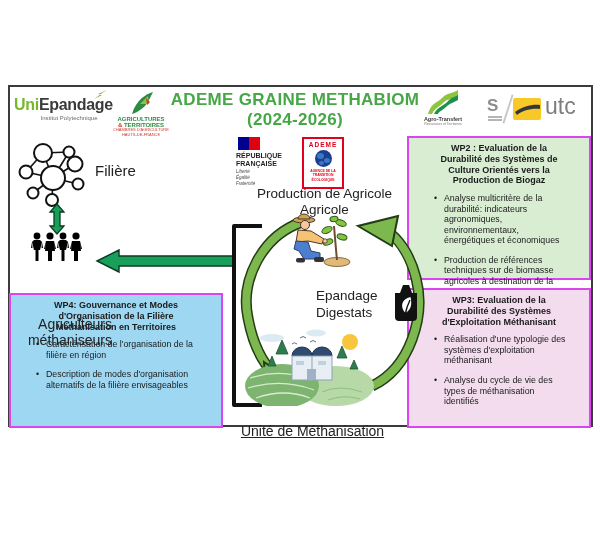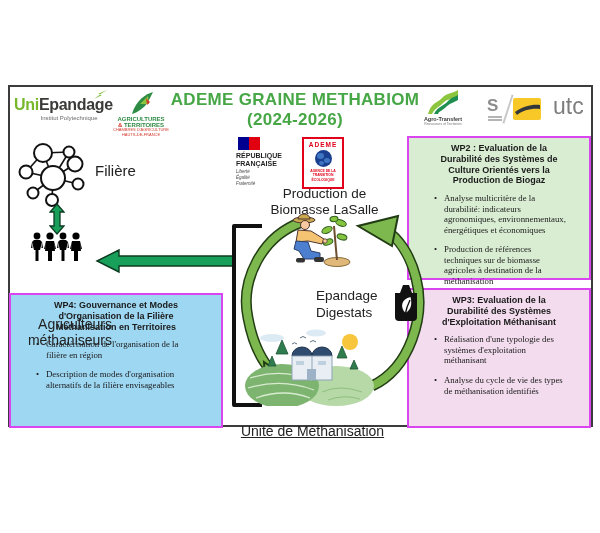--- a/index.html
+++ b/index.html
@@ -47,30 +47,30 @@
   .agro{left:416px;top:88px;width:54px;text-align:center;}
   .agro-name{font-size:5.5px;color:#3a3a3a;font-weight:bold;}
   .agro-sub{font-size:3.4px;color:#777;}
 
   
   .utc{left:487px;top:94px;width:92px;height:32px;}
   .utc-s{position:absolute;left:0;top:2px;font-size:17px;color:#8d8d8d;font-weight:bold;}
   .utc-s-bars{position:absolute;left:1px;top:22px;width:14px;}
   .utc-s-bars div{height:1.5px;background:#b5b5b5;margin-bottom:1.5px;}
   .utc-slash{position:absolute;left:20px;top:0;width:1.5px;height:30px;background:#c9c9c9;transform:rotate(18deg);}
-  .utc-name{position:absolute;left:58px;top:-1px;font-size:23px;color:#7d7d7d;margin-left:8px;}
+  .utc-name{position:absolute;left:58px;top:-1px;font-size:23px;color:#7d7d7d;}
 
   
   .wp-box{border:2px solid #d946ef;box-sizing:border-box;padding:5px 23px;}
   .wp2{left:407px;top:136px;width:184px;height:144px;background:#d9edd3;}
   .wp3{left:407px;top:288px;width:184px;height:140px;background:#f2dcee;}
   .wp4{left:9px;top:293px;width:214px;height:135px;background:#9ed7f2;}
   .wp-title{font-weight:bold;font-size:9px;text-align:center;line-height:1.2;margin-bottom:7px;}
   .wp-list{list-style:none;margin:0;padding:0;font-size:8.8px;line-height:1.2;}
-  .wp-list li{position:relative;padding-left:12px;margin-bottom:9px;font-family:Liberation Serif, serif;}
+  .wp-list li{position:relative;padding-left:12px;margin-bottom:9px;}
   .wp-list li::before{content:"•";position:absolute;left:2px;top:0;}
 
   
   .lbl{color:#222;}
   .lbl-filiere{left:95px;top:162px;font-size:15px;}
   .lbl-agri{left:2px;top:276px;width:110px;text-align:right;font-size:14px;line-height:1.15;margin-top:40px;}
   .lbl-prod{left:252px;top:186px;width:145px;text-align:center;font-size:13.5px;line-height:1.2;}
   .lbl-epan{left:316px;top:288px;width:72px;text-align:left;font-size:13.5px;line-height:1.25;}
   .lbl-unite{left:240px;top:423px;width:145px;text-align:center;font-size:14px;text-decoration:underline;}
 
@@ -256,21 +256,21 @@
 
     <path d="M70,42 C30,56 8,100 16,138 C21,165 30,182 42,194" fill="none" stroke="#223d14" stroke-width="11"></path>
     <path d="M70,42 C30,56 8,100 16,138 C21,165 30,182 42,194" fill="none" stroke="#7db84f" stroke-width="8"></path>
     <polygon points="32,182 68,206 34,214" fill="#7db84f" stroke="#223d14" stroke-width="2"></polygon>
 
     <path d="M140,206 C178,188 194,136 184,98 C178,74 166,58 154,50" fill="none" stroke="#223d14" stroke-width="11"></path>
     <path d="M140,206 C178,188 194,136 184,98 C178,74 166,58 154,50" fill="none" stroke="#7db84f" stroke-width="8"></path>
     <polygon points="166,36 126,46 160,66" fill="#7db84f" stroke="#223d14" stroke-width="2"></polygon>
   </svg>
 
-  <div class="abs lbl lbl-prod">Production de Biomasse LaSalle</div>
+  <div class="abs lbl lbl-prod">Production de Agricole Agricole</div>
 
   <svg class="abs" style="left:284px;top:210px;" width="72" height="58" viewBox="0 0 72 58">
     <ellipse cx="53" cy="52" rx="13" ry="4.5" fill="#e0b97a" stroke="#8a6d3b"></ellipse>
     <path d="M53,50 C52,40 51,28 50,16" fill="none" stroke="#6d4c2f" stroke-width="2"></path>
     <g fill="#86c440" stroke="#2e5c1e" stroke-width="1">
       <ellipse cx="43" cy="20" rx="5.5" ry="3" transform="rotate(-25 43 20)"></ellipse>
       <ellipse cx="57" cy="13" rx="5.5" ry="3" transform="rotate(20 57 13)"></ellipse>
       <ellipse cx="44" cy="32" rx="5" ry="2.8" transform="rotate(-20 44 32)"></ellipse>
       <ellipse cx="58" cy="27" rx="5" ry="2.8" transform="rotate(15 58 27)"></ellipse>
       <ellipse cx="50" cy="9" rx="4" ry="2.6" transform="rotate(-5 50 9)"></ellipse>

